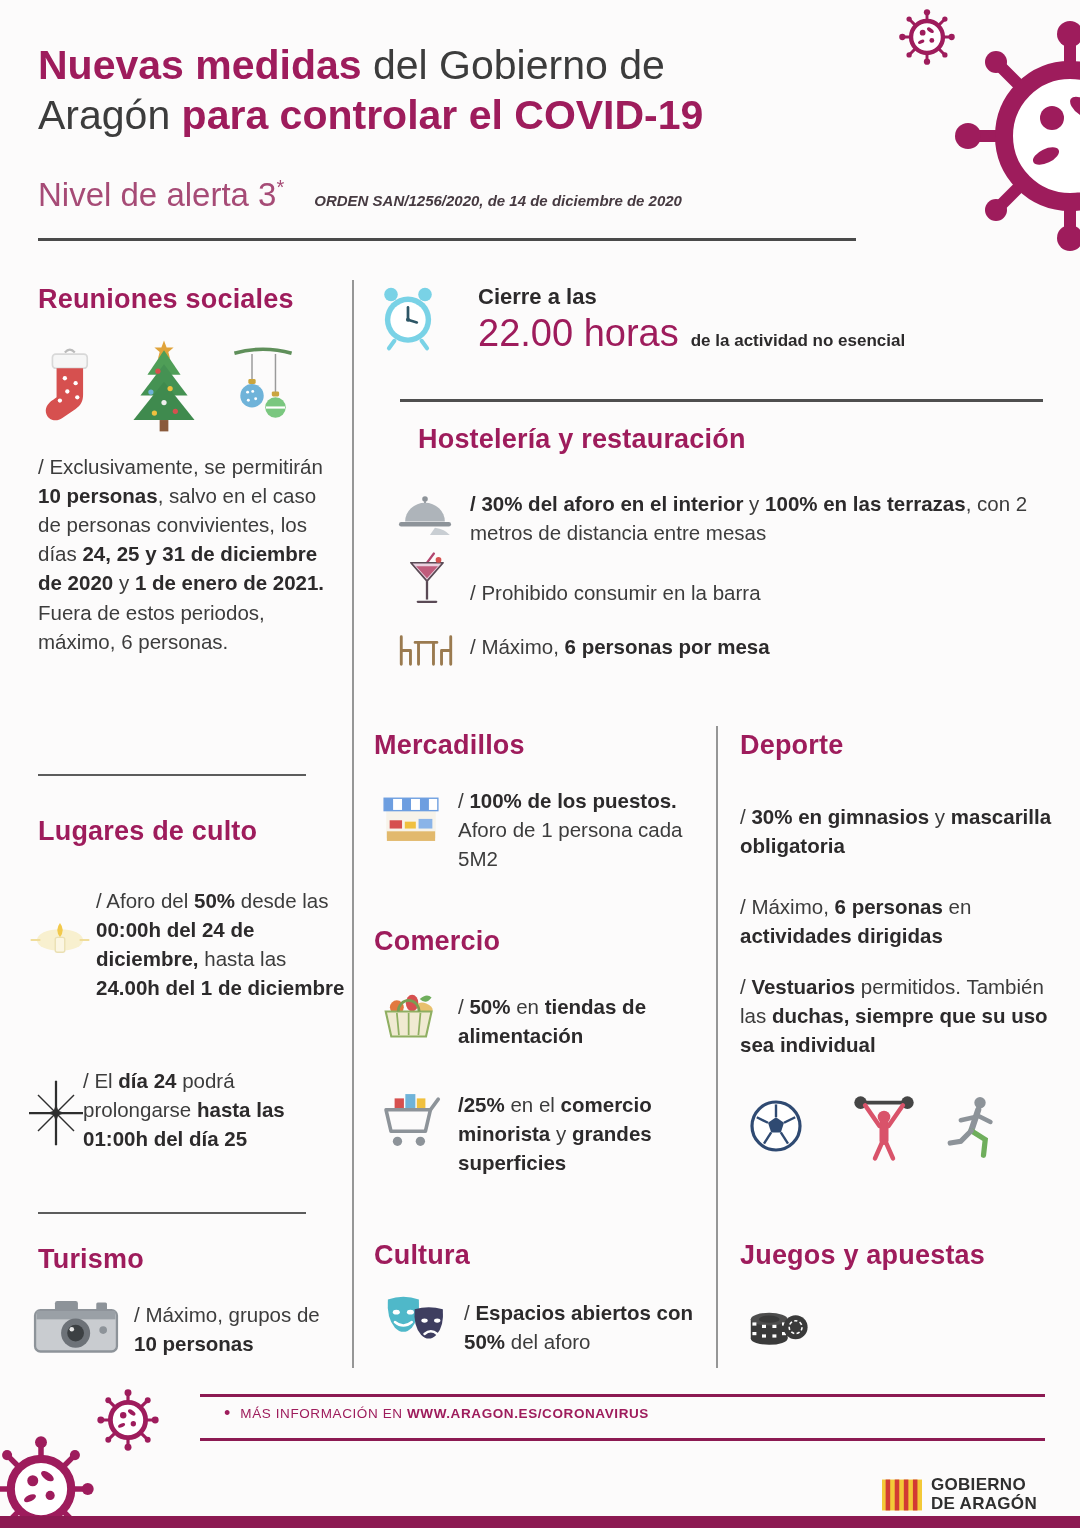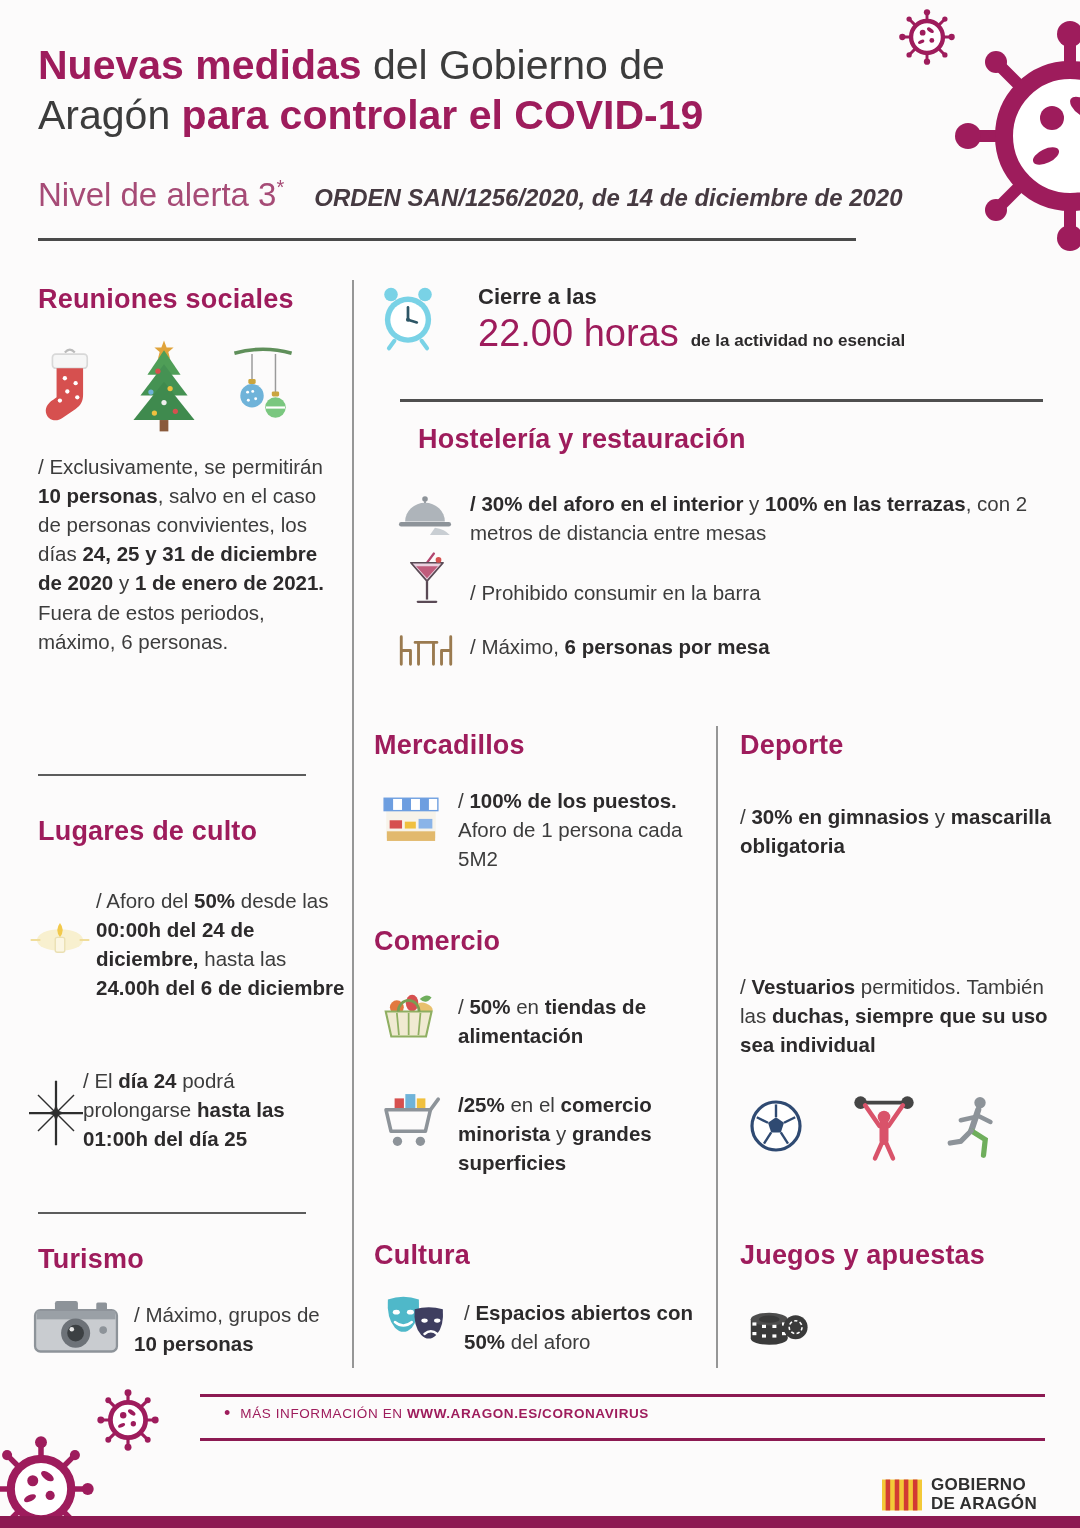--- a/index.html
+++ b/index.html
@@ -17,21 +17,21 @@
   b{font-weight:700;color:var(--ink-strong);}
   .h2{font-size:27px;font-weight:700;color:var(--accent);letter-spacing:.2px;}
   .body-text{font-size:20.5px;line-height:1.42;color:var(--ink);}
 
   
   .title{left:38px;top:40px;width:840px;font-size:41px;line-height:1.22;color:var(--ink);}
   .title .hi{color:var(--accent);font-weight:700;}
   .alert{left:38px;top:176px;display:flex;align-items:baseline;}
   .alert-main{font-size:33px;color:var(--alert);}
   .alert-star{font-size:20px;color:var(--alert);position:relative;top:-12px;}
-  .order{font-size:24px;font-style:italic;font-weight:700;color:#463a41;margin-left:30px;margin-top:8px;}
+  .order{font-size:15px;font-style:italic;font-weight:700;color:#463a41;margin-left:30px;margin-top:8px;}
   .header-rule{left:38px;top:238px;width:818px;height:3px;background:#4a4a4a;}
 
   
   .virus{color:var(--accent);}
   .virus-top-sm{left:898px;top:8px;width:58px;height:58px;}
   .virus-top-lg{left:950px;top:16px;width:240px;height:240px;}
   .virus-bot-sm{left:96px;top:1388px;width:64px;height:64px;}
   .virus-bot-lg{left:-14px;top:1434px;width:110px;height:110px;}
 
   
@@ -223,21 +223,21 @@
 
   <svg class="abs candle" viewBox="0 0 100 70">
     <ellipse cx="50" cy="38" rx="34" ry="16" fill="#f8f0cf"></ellipse>
     <g stroke="#f0dd9a" stroke-width="3" stroke-linecap="round">
       <line x1="8" y1="38" x2="20" y2="38"></line>
         <line x1="80" y1="38" x2="92" y2="38"></line>
     </g>
     <path d="M50 13 q8 10 0 21 q-8 -11 0 -21" fill="#f2c94c"></path>
     <rect x="43" y="34" width="14" height="22" rx="3" fill="#fbf6e3" stroke="#eadfb2" stroke-width="2"></rect>
   </svg>
-  <div class="abs body-text culto-item1">/ Aforo del <b>50%</b> desde las <b>00:00h del 24 de diciembre,</b> hasta las <b>24.00h del 6 de diciembre</b></div>
+  <div class="abs body-text culto-item1">/ Aforo del <b>50%</b> desde las <b>00:00h del 24 de diciembre,</b> hasta las <b>24.00h del 1 de diciembre</b></div>
 
   <svg class="abs star" viewBox="0 0 80 90">
     <g stroke="#2e2e2e">
       <line x1="40" y1="2" x2="40" y2="88" stroke-width="3"></line>
       <line x1="4" y1="45" x2="76" y2="45" stroke-width="3"></line>
       <line x1="16" y1="21" x2="64" y2="69" stroke-width="2"></line>
       <line x1="16" y1="69" x2="64" y2="21" stroke-width="2"></line>
     </g>
     <g fill="#2e2e2e">
       <polygon points="40,33 44,45 40,57 36,45"></polygon>
@@ -352,20 +352,21 @@
     <path d="M24 40 q12 10 24 0" fill="none" stroke="#fff" stroke-width="3.5" stroke-linecap="round"></path>
     <path d="M52 22 q20 -6 40 0 q2 24 -9 36 q-11 11 -22 0 q-11 -12 -9 -36" fill="#3e3e60"></path>
     <ellipse cx="66" cy="38" rx="4.5" ry="3" fill="#fff"></ellipse>
     <ellipse cx="84" cy="38" rx="4.5" ry="3" fill="#fff"></ellipse>
     <path d="M66 57 q9 -8 18 0" fill="none" stroke="#fff" stroke-width="3.5" stroke-linecap="round"></path>
   </svg>
   <div class="abs body-text cult-item">/ <b>Espacios abiertos con 50%</b> del aforo</div>
 
   <div class="abs h2 sec-dep-h">Deporte</div>
   <div class="abs body-text dep-1">/ <b>30% en gimnasios</b> y <b>mascarilla obligatoria</b></div>
+  <div class="abs body-text dep-2">/ Máximo, <b>6 personas</b> en <b>actividades dirigidas</b></div>
   <div class="abs body-text dep-3">/ <b>Vestuarios</b> permitidos. También las <b>duchas, siempre que su uso sea individual</b></div>
 
   <svg class="abs ball" viewBox="0 0 70 70">
     <circle cx="35" cy="35" r="30" fill="#fff" stroke="#2f4a72" stroke-width="4"></circle>
     <polygon points="35,24 45,31 41,43 29,43 25,31" fill="#2f4a72"></polygon>
     <g stroke="#2f4a72" stroke-width="3">
       <line x1="35" y1="24" x2="35" y2="8"></line>
       <line x1="45" y1="31" x2="59" y2="24"></line>
       <line x1="41" y1="43" x2="50" y2="57"></line>
       <line x1="29" y1="43" x2="20" y2="57"></line>

